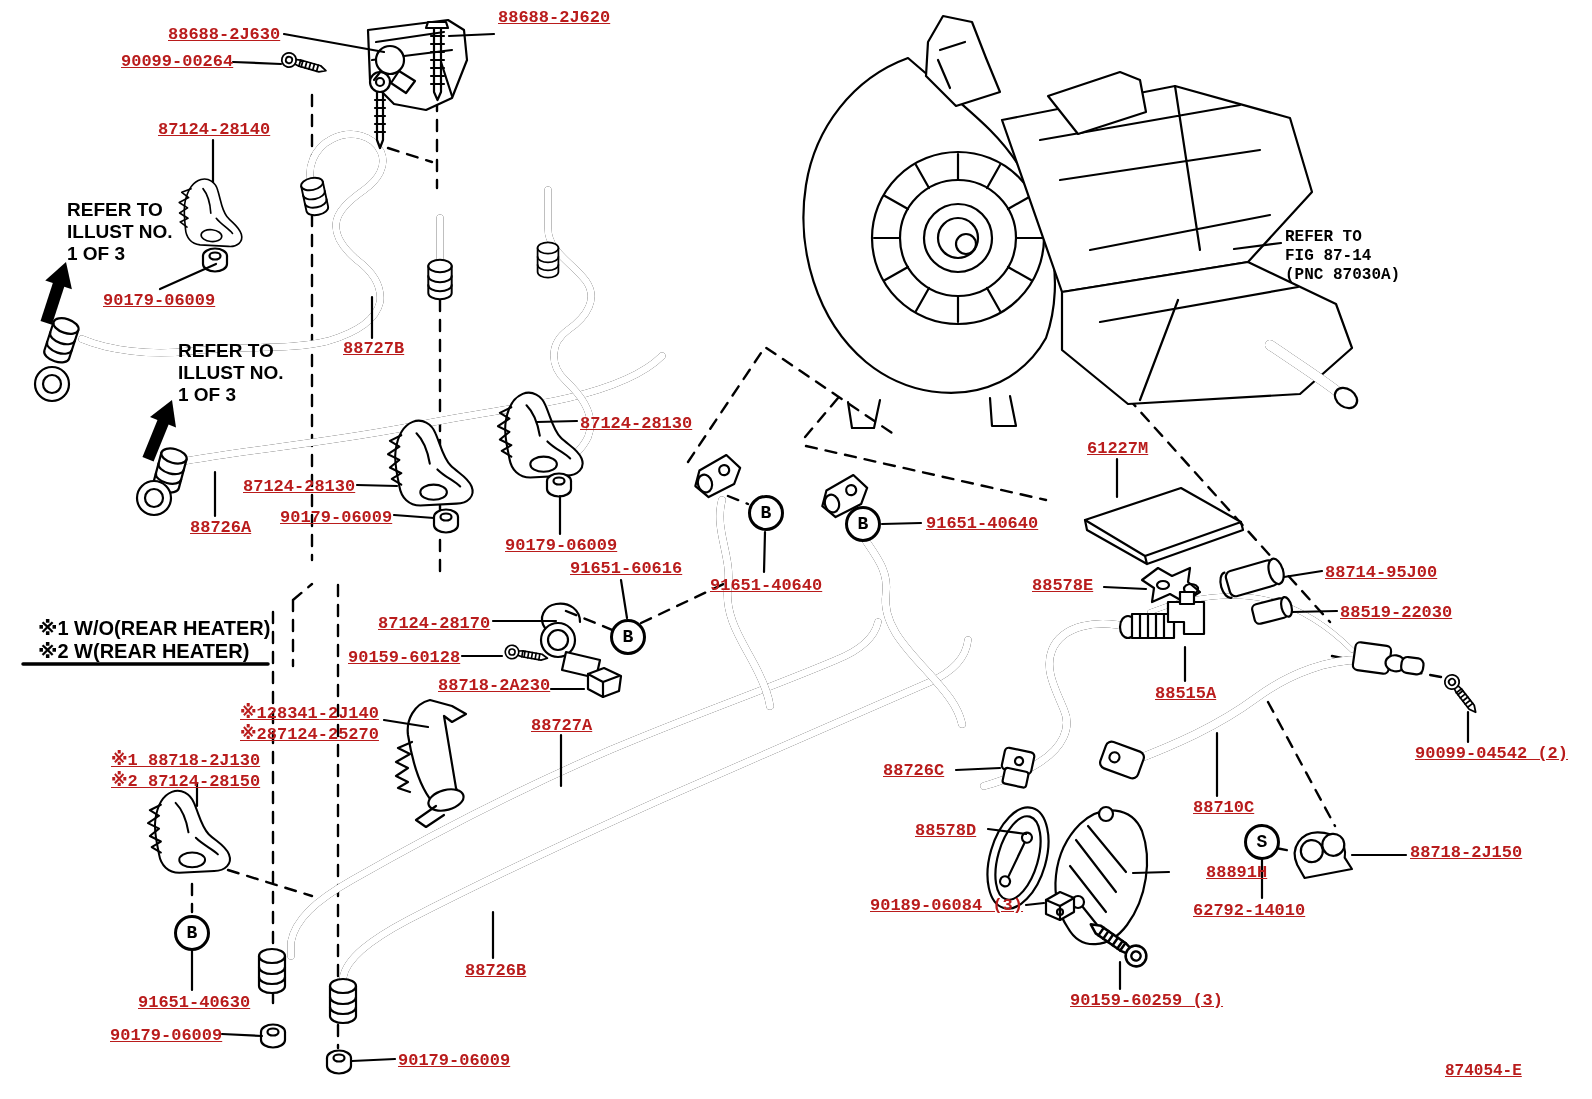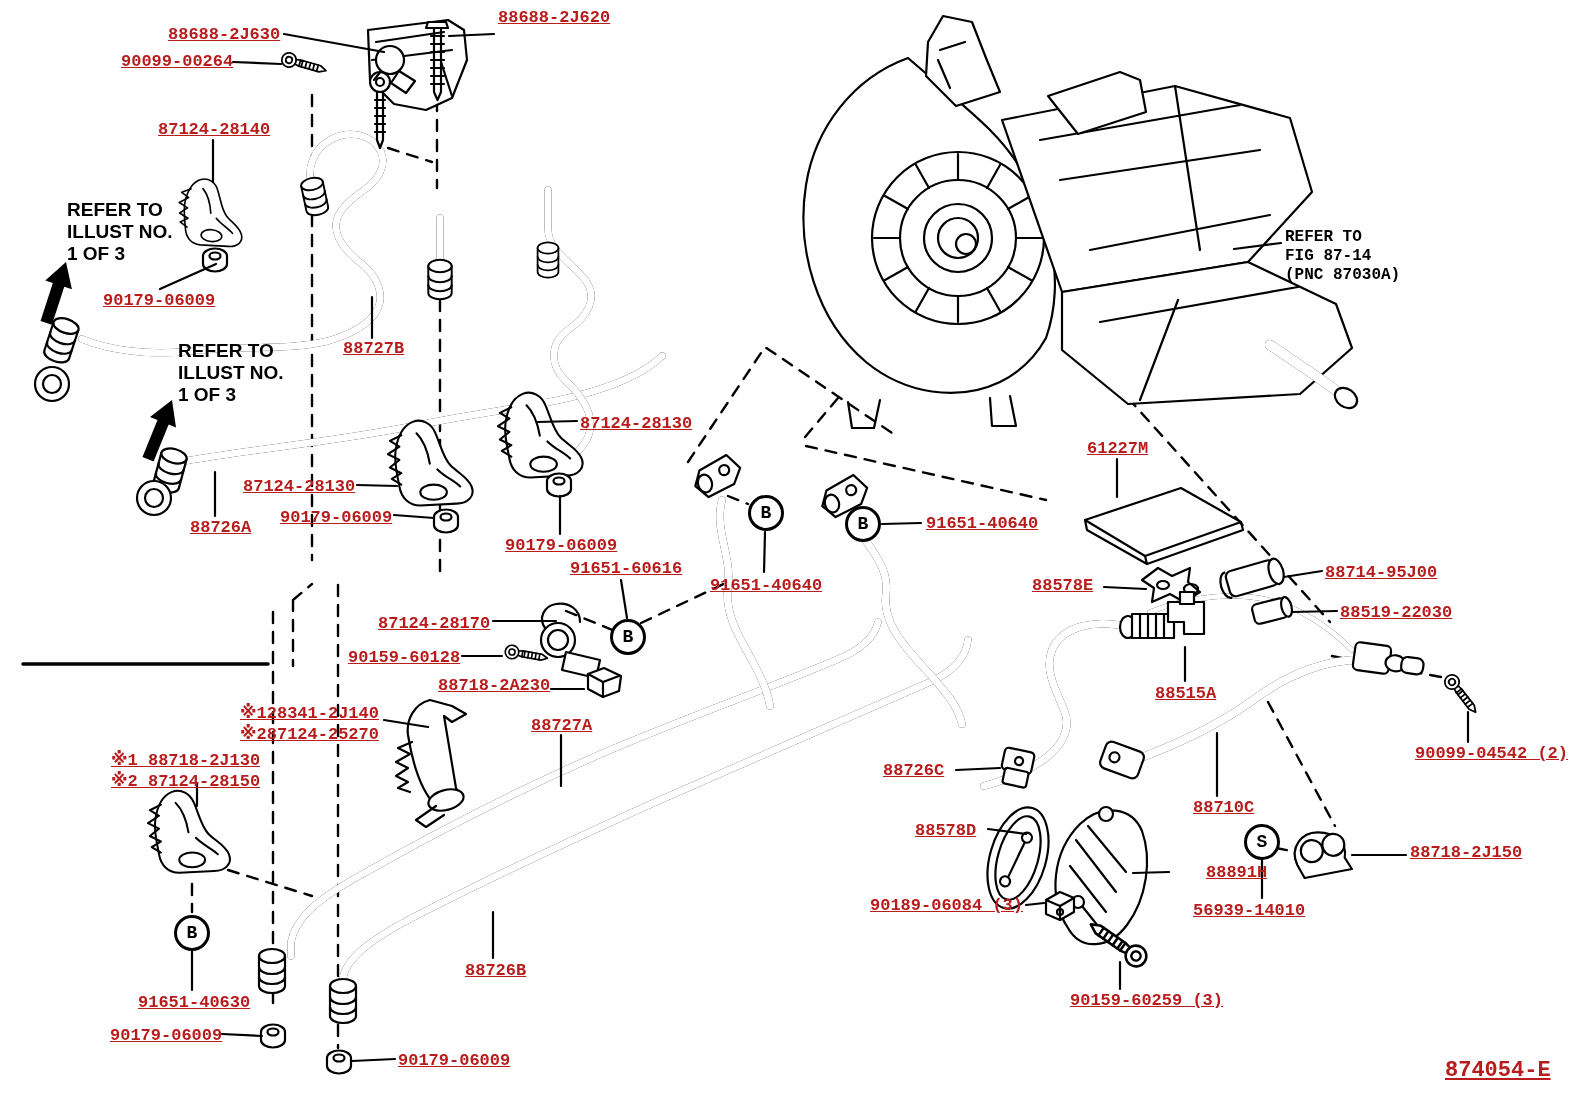--- a/index.html
+++ b/index.html
@@ -1,21 +1,21 @@
 <!DOCTYPE html>
 <html><head>
 <meta charset="utf-8">
 <style>
   html,body{margin:0;padding:0;background:#fff;}
   .stage{position:relative;width:1592px;height:1099px;background:#fff;overflow:hidden;
          font-family:"Liberation Sans",sans-serif;color:#000;}
   .art{position:absolute;left:0;top:0;width:100%;height:100%;}
   .lbl{position:absolute;font:700 17px/20px "Liberation Mono","DejaVu Sans Mono","DejaVu Sans",monospace;
        white-space:nowrap;color:#b91c1c;text-decoration:underline;}
-  .big{font-size:22px;}
+  .big{font-size:16px;}
   .refer{position:absolute;font:700 19px/22px "Liberation Sans","DejaVu Sans",sans-serif;white-space:nowrap;}
   .refer-sm{position:absolute;font:700 16px/19px "Liberation Mono","DejaVu Sans Mono",monospace;white-space:nowrap;}
   .note-block{position:absolute;font:700 20px/23px "Liberation Sans","DejaVu Sans",sans-serif;white-space:nowrap;}
   .sym{position:absolute;width:30px;height:30px;border:3px solid #000;border-radius:50%;
        background:#fff;display:flex;align-items:center;justify-content:center;
        font:700 18px "Liberation Mono",monospace;transform:translate(-50%,-50%);}
 </style>
 </head>
 <body>
 
@@ -329,21 +329,21 @@
   <div class="lbl" style="left:1032px;top:576px">88578E</div>
   <div class="lbl" style="left:1325px;top:563px">88714-95J00</div>
   <div class="lbl" style="left:1340px;top:603px">88519-22030</div>
   <div class="lbl" style="left:1155px;top:684px">88515A</div>
   <div class="lbl" style="left:1415px;top:744px">90099-04542 (2)</div>
   <div class="lbl" style="left:883px;top:761px">88726C</div>
   <div class="lbl" style="left:1193px;top:798px">88710C</div>
   <div class="lbl" style="left:915px;top:821px">88578D</div>
   <div class="lbl" style="left:1206px;top:863px">88891H</div>
   <div class="lbl" style="left:870px;top:896px">90189-06084 (3)</div>
-  <div class="lbl" style="left:1193px;top:901px">56939-14010</div>
+  <div class="lbl" style="left:1193px;top:901px">62792-14010</div>
   <div class="lbl" style="left:1410px;top:843px">88718-2J150</div>
   <div class="lbl" style="left:1070px;top:991px">90159-60259 (3)</div>
 
   <div class="lbl big" style="left:1445px;top:1061px">874054-E</div>
 
   <div class="sym" style="left:766px;top:513px">B</div>
   <div class="sym" style="left:863px;top:524px">B</div>
   <div class="sym" style="left:628px;top:637px">B</div>
   <div class="sym" style="left:192px;top:933px">B</div>
   <div class="sym" style="left:1262px;top:842px">S</div>
@@ -357,14 +357,18 @@
     <div>REFER TO</div>
     <div>ILLUST NO.</div>
     <div>1 OF 3</div>
   </div>
   <div class="refer-sm" style="left:1285px;top:228px">
     <div>REFER TO</div>
     <div>FIG 87-14</div>
     <div>(PNC 87030A)</div>
   </div>
 
+  <div class="note-block" style="left:38px;top:617px">
+    <div>※1 W/O(REAR HEATER)</div>
+    <div>※2 W(REAR HEATER)</div>
+  </div>
 
 </div>
 
 </body></html>

